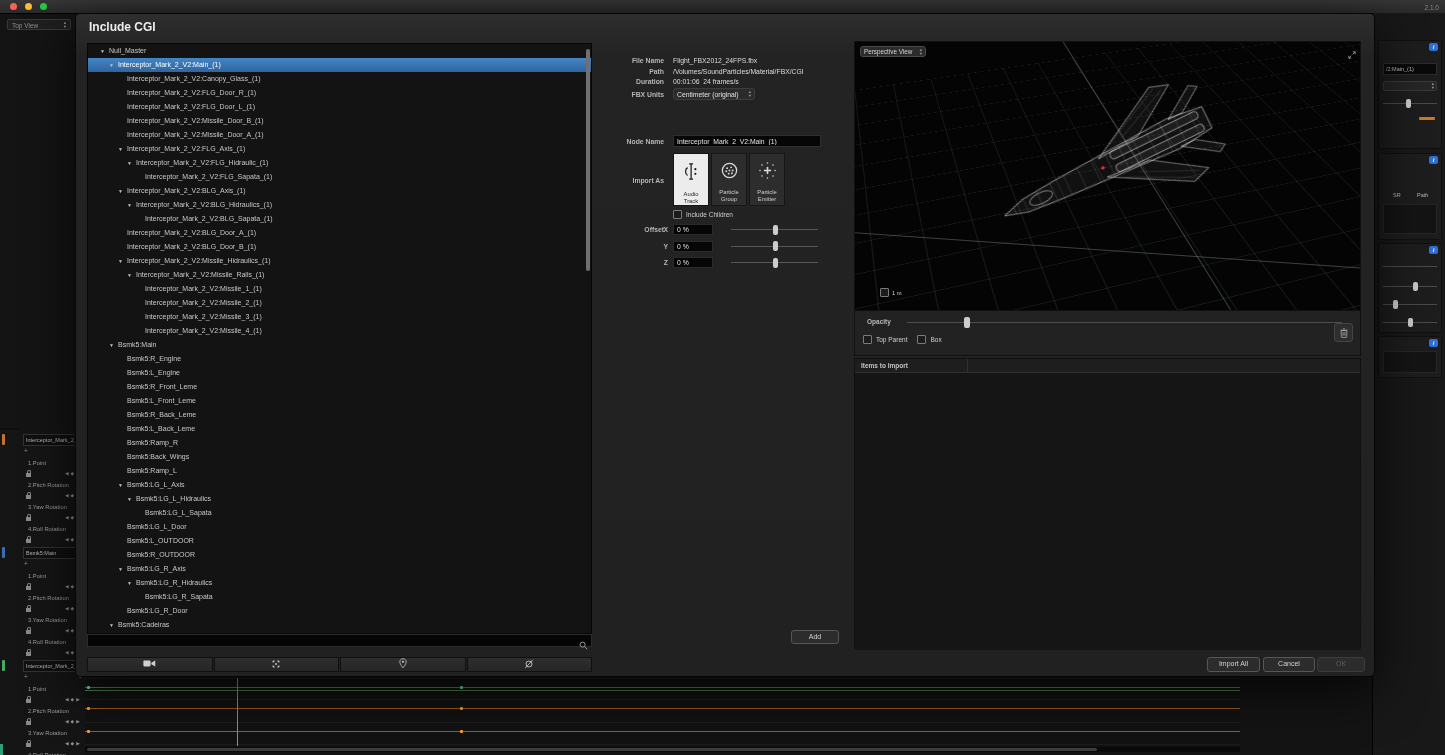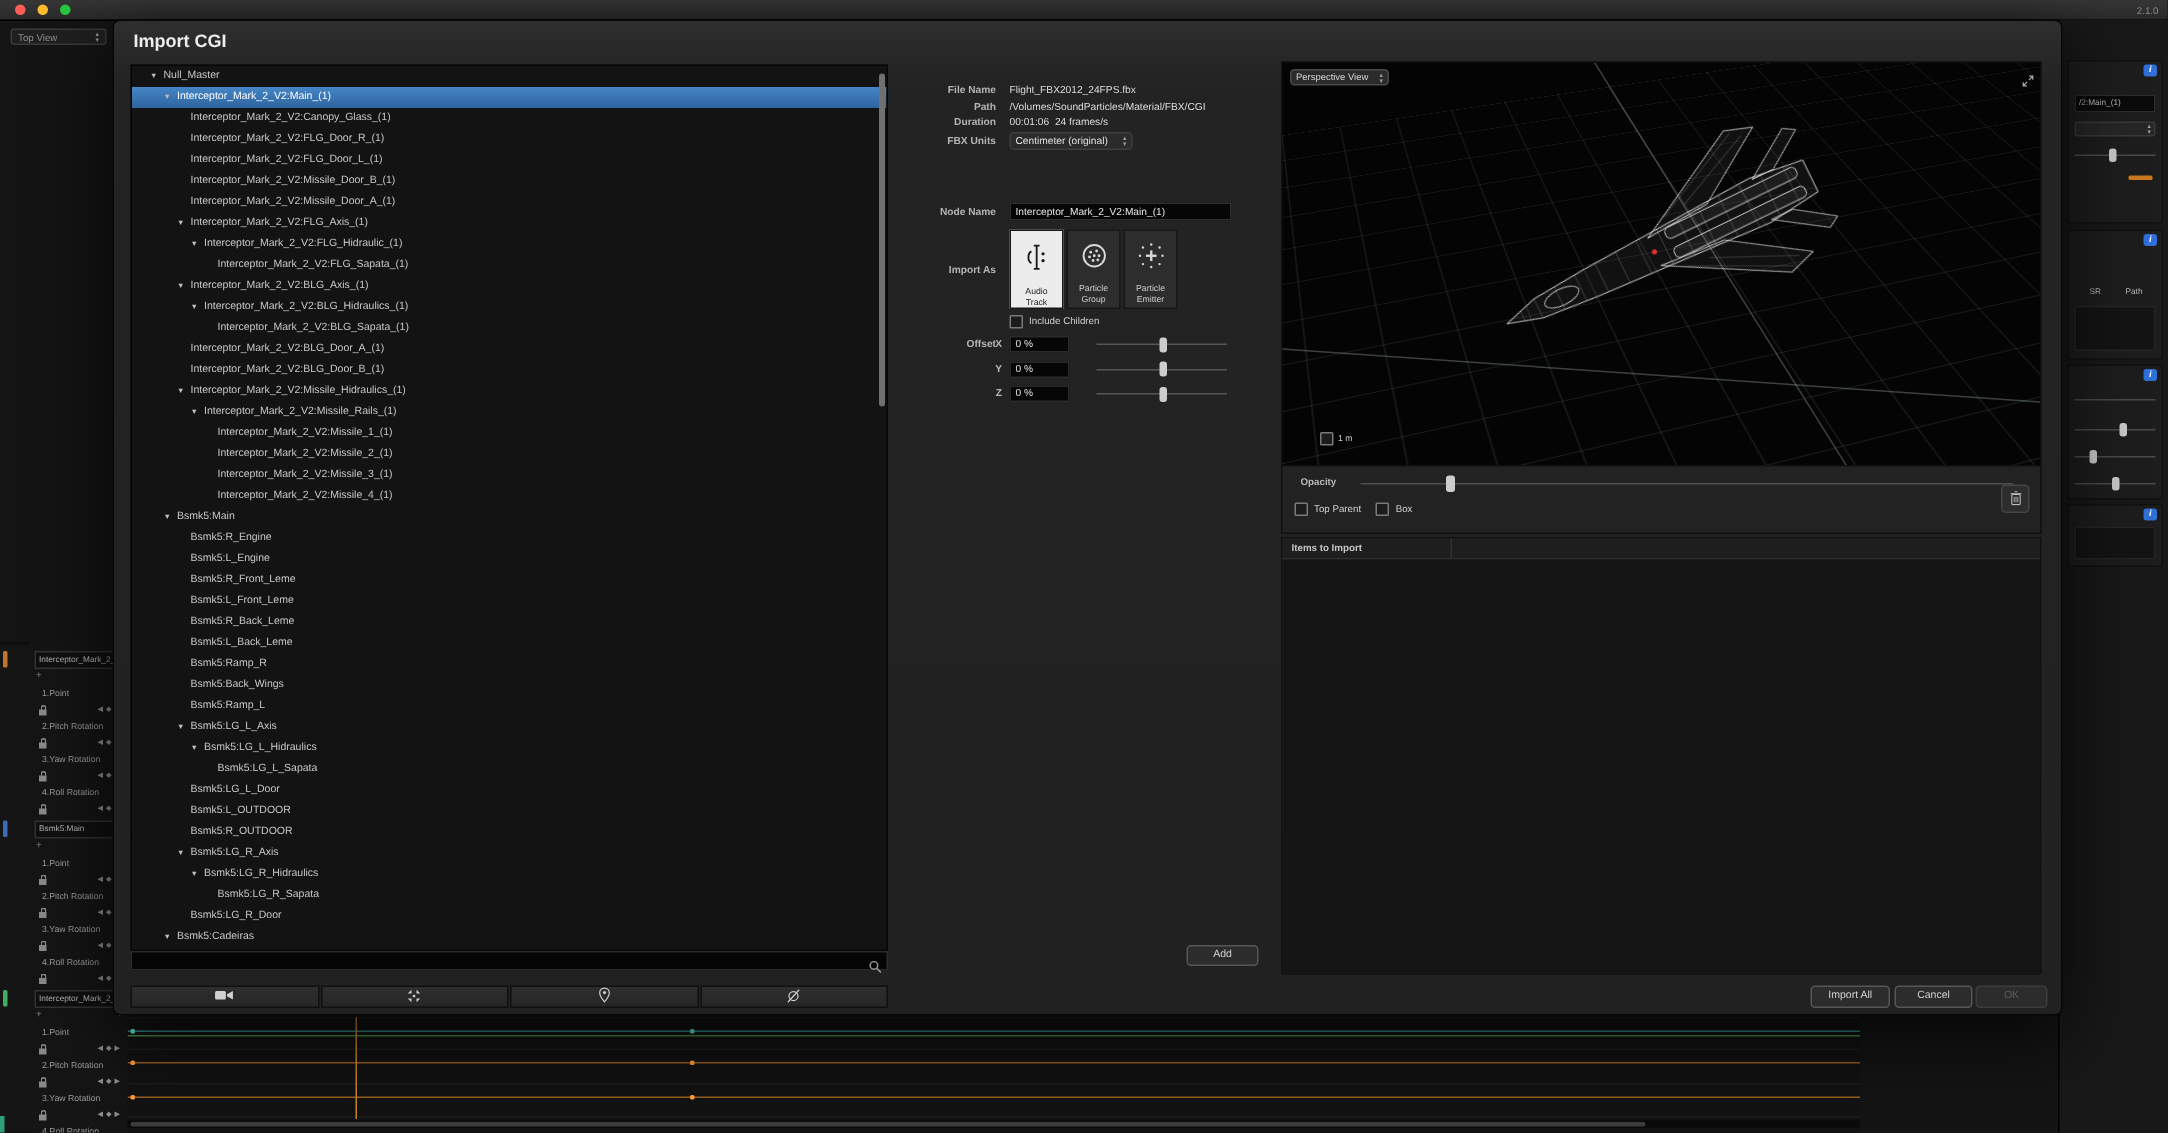--- a/index.html
+++ b/index.html
@@ -312,21 +312,21 @@
     <div class="tl-line" style="top: 53px; background: rgb(176, 106, 34);"></div>
     <div class="tl-kf" style="left: 2px; top: 52px; background: rgb(176, 106, 34); filter: brightness(1.5);"></div>
     <div class="tl-kf" style="left: 375px; top: 52px; background: rgb(176, 106, 34); filter: brightness(1.5);"></div>
     <div id="playhead" style="left: 152px; background: rgb(200, 134, 44);"></div>
     <div id="tl-scroll">
       <div class="thumb"></div>
     </div>
   </div>
 
 <div id="dialog">
-  <div id="dlg-title">Import CGI</div>
+  <div id="dlg-title">Include CGI</div>
 
   <div id="tree-panel">
     <div id="tree-list">
         <div class="tree-row" style="padding-left: 12px;">
           <span class="tw">▼</span>
           <span class="tl">Null_Master</span>
         </div>
         <div class="tree-row sel" style="padding-left: 21px;">
           <span class="tw">▼</span>
           <span class="tl">Interceptor_Mark_2_V2:Main_(1)</span>

